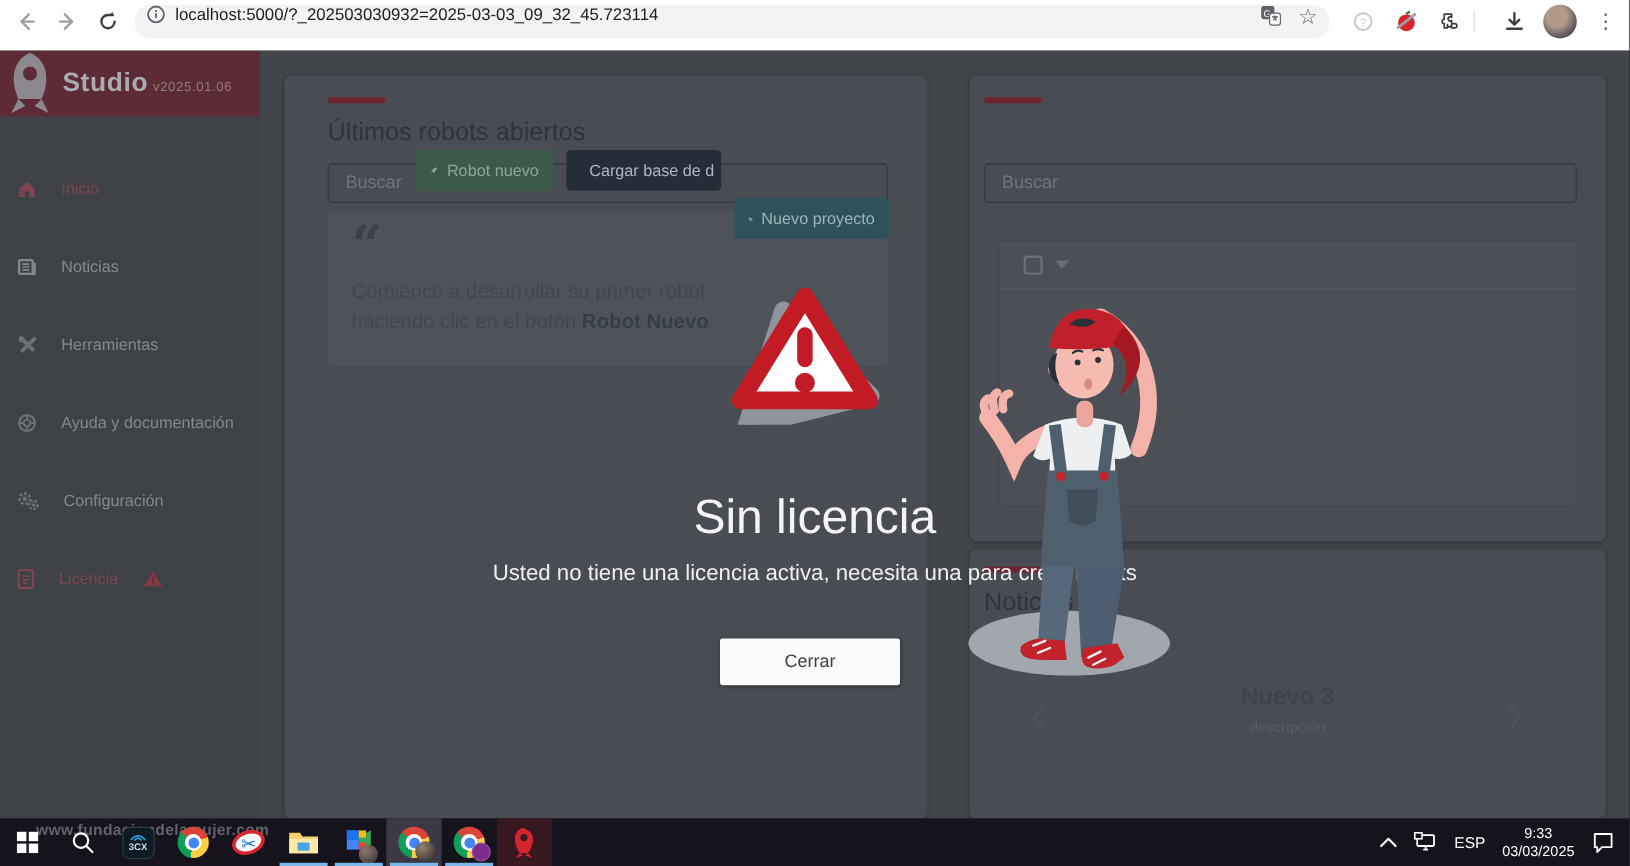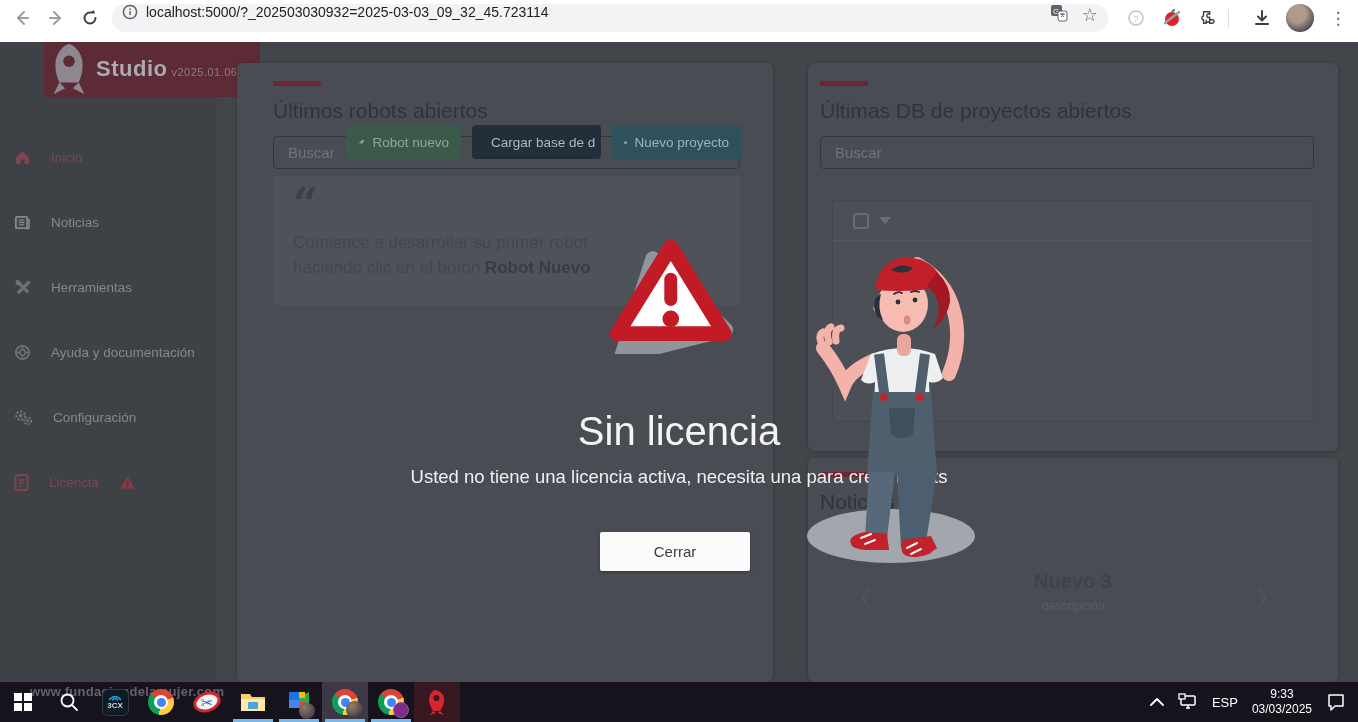--- a/index.html
+++ b/index.html
@@ -10,37 +10,37 @@
 
   
   .chrome-bar { position:absolute; top:0; left:0; width:1358px; height:42px; background:#ffffff; z-index:60; }
   .nav-btn { position:absolute; top:4px; width:28px; height:28px; border-radius:50%; display:flex; align-items:center; justify-content:center; }
   .addr-pill { position:absolute; left:112px; top:4px; width:996px; height:28px; background:#f1f3f4; border-radius:15px; display:flex; align-items:flex-start; padding:0 10px; }
   .addr-url { font-size:14px; color:#202124; margin-left:8px; white-space:nowrap; overflow:hidden; flex:1; }
 
   
   .page { position:absolute; top:42px; left:0; width:1358px; height:640px; background:#42464b; overflow:hidden; }
   .sidebar { position:absolute; left:0; top:0; width:217px; height:640px; background:#3e4247; }
-  .side-head { position:absolute; left:0; top:0; width:216px; height:55px; background:#5c2b36; overflow:hidden;margin-left:44px; }
+  .side-head { position:absolute; left:0; top:0; width:216px; height:55px; background:#5c2b36; overflow:hidden; }
   .brand { position:absolute; left:52px; top:14px; font-size:22px; font-weight:bold; color:#a9abb0; letter-spacing:.5px; }
   .brand-ver { font-size:11px; font-weight:normal; color:#917a81; margin-left:4px; }
   .nav-item { position:absolute; left:14px; height:22px; display:flex; align-items:center; gap:20px; font-size:13.5px; color:#85878b; cursor:pointer; }
   .nav-item svg { flex:0 0 auto; }
   .nav-red { color:#7e4550; }
 
   .card { position:absolute; background:#494d53; border-radius:6px; box-shadow:0 1px 4px rgba(0,0,0,.25); }
   .accent { position:absolute; width:48px; height:5px; background:#6e2531; border-radius:2px; }
   .card-title { position:absolute; font-size:21px; color:#2e343b; font-weight:normal; }
   .search-input { position:absolute; height:33px; background:transparent; border:1px solid #34383d; border-radius:4px; padding:0 14px; font-size:15px; color:#9ba0a6; outline:none; width:467px; }
   .search-input::placeholder { color:#70747a; }
 
   .top-btn { position:absolute; top:83px; height:34px; border:none; border-radius:4px; display:flex; align-items:center; gap:7px; padding:0 12px; font-size:13.5px; white-space:nowrap; overflow:hidden; cursor:pointer; z-index:3; }
   .btn-green { background:#3c5a49; color:#8ea79a; }
   .btn-dark  { background:#242e39; color:#aeb8c2; }
-  .btn-teal  { background:#2e525c; color:#9cb4ba; }
+  .btn-teal  { background:#2e525c; color:#9cb4ba;margin-top:40px; }
 
   .quote-box { position:absolute; left:36px; top:113px; width:467px; height:129px; background:#4e5359; border-radius:4px; padding:10px 20px; }
   .quote-mark { font-size:44px; font-weight:bold; color:#3b4147; line-height:38px; font-family:"DejaVu Serif","Liberation Serif",serif; }
   .quote-text { font-size:17px; color:#40474e; line-height:25px; margin-top:6px; }
   .quote-text b { color:#363d44; }
 
   .panel { position:absolute; background:#4c5056; border:1px solid #43474c; border-radius:4px; }
   .panel-head { height:40px; border-bottom:1px solid #55595f; display:flex; align-items:center; padding:0 20px; gap:10px; }
   .cbx { width:16px; height:16px; border:2px solid #6a6e73; border-radius:3px; }
   .caret-down { width:0; height:0; border-left:6px solid transparent; border-right:6px solid transparent; border-top:7px solid #6a6e73; }
@@ -238,21 +238,20 @@
     <button class="top-btn btn-teal" style="left:612px;width:129px">
       <svg width="15" height="13" viewBox="0 0 16 14">
           <path d="M1 2 h5 l1.5 2 H15 v9 H1 Z" fill="#9cb4ba"></path>
           <path d="M8 6.5 V11 M5.8 8.8 H10.2" stroke="#2e525c" stroke-width="1.6"></path>
         </svg>
       <span>Nuevo proyecto</span>
     </button>
 
     <div class="card" style="left:808px;top:21px;width:530px;height:388px">
       <div class="accent" style="left:12px;top:18px"></div>
-      <div class="card-title" style="left:12px;top:36px">Últimas DB de proyectos abiertos</div>
       <input class="search-input" style="left: 12px; top: 73px; width: 494px;" placeholder="Buscar">
       <div class="panel" style="left:24px;top:137px;width:482px;height:222px">
         <div class="panel-head">
           <span class="cbx"></span>
           <span class="caret-down"></span>
         </div>
       </div>
     </div>
 
     <div class="card" style="left:808px;top:416px;width:530px;height:224px">

